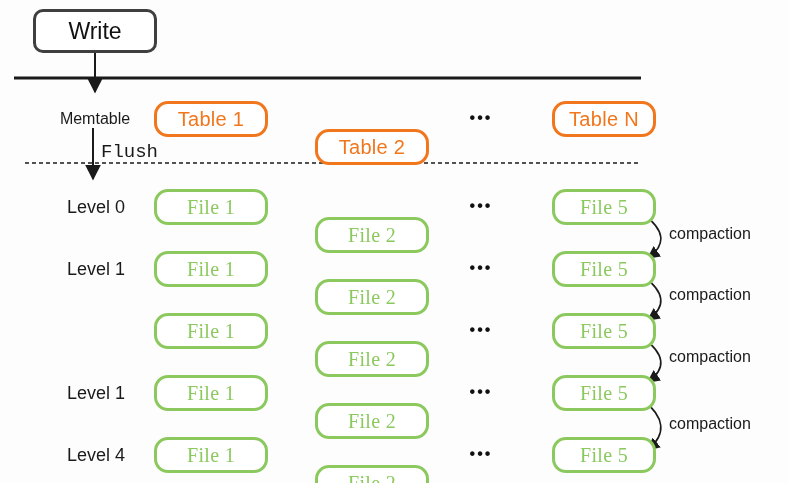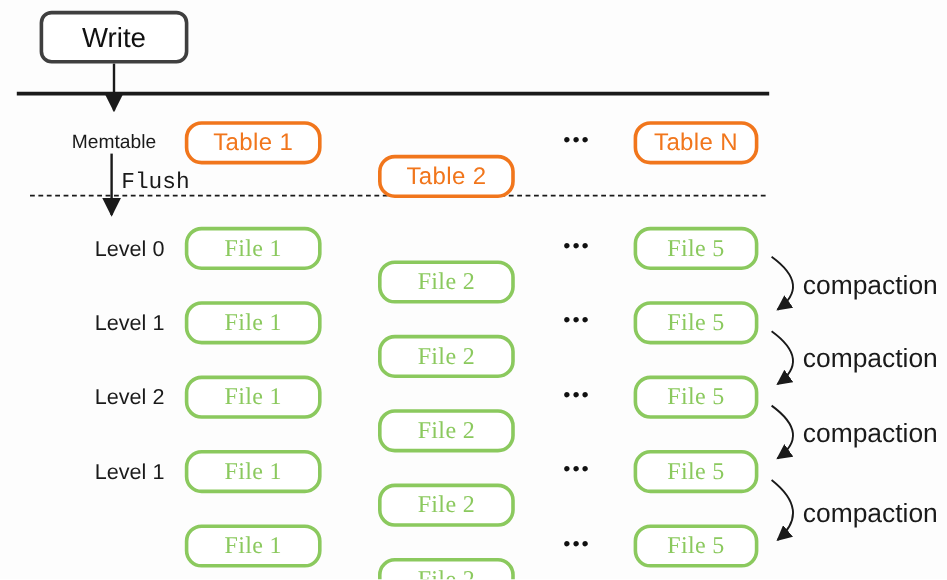--- a/index.html
+++ b/index.html
@@ -25,31 +25,31 @@
     font-size:20px; letter-spacing:.3px;
   }
   .box.orange{border-color:var(--orange); color:var(--orange);}
   .box.green {border-color:var(--green);  color:var(--green);font-family:Liberation Serif, serif;}
   .writebox{
     position:absolute; left:33px; top:9px; width:124px; height:44px;
     box-sizing:border-box; border:3px solid var(--dark); border-radius:10px;
     display:flex; align-items:center; justify-content:center;
     font-size:23px; color:#111; background:#fff;
   }
-  .c1{left:154px;} .c2{left:315px;margin-top:28px;} .c3{left:528px; width:104px;text-align:right;}
+  .c1{left:154px;} .c2{left:315px;margin-top:28px;} .c3{left:552px; width:104px;text-align:right;}
   .rowT{top:101px;} .r0{top:189px;} .r1{top:251px;} .r2{top:313px;} .r3{top:375px;} .r4{top:437px;}
 
   .lbl{position:absolute; color:#1a1a1a;}
   .memtable{left:33px; top:101px; width:124px; height:36px; line-height:36px;
             text-align:center; font-size:16px;}
   .flush{left:101px; top:141px; font-size:19px;font-family:Liberation Mono, monospace;}
-  .level{left:40px; width:97px; height:36px; line-height:36px; text-align:right; font-size:18px;}
+  .level{left:28px; width:97px; height:36px; line-height:36px; text-align:right; font-size:18px;}
   .dots{position:absolute; left:461px; width:40px; height:36px; line-height:33px;
         text-align:center; font-size:16px; font-weight:bold; color:#111; letter-spacing:2px;}
-  .compaction{left:669px; width:118px; height:20px; font-size:22px;}
+  .compaction{left:669px; width:118px; height:20px; font-size:16px;}
   .k0{top:225px;} .k1{top:286px;} .k2{top:348px;} .k3{top:415px;}
 </style>
 </head>
 <body>
 
 <div class="canvas">
 
   <svg class="overlay" viewBox="0 0 789 483">
     <defs>
       <marker id="arrowhead" viewBox="0 0 10 10" refX="9" refY="5" markerWidth="8" markerHeight="8" orient="auto-start-reverse">
@@ -83,32 +83,32 @@
   <div class="box green r0 c2">File 2</div>
   <div class="dots r0">•••</div>
   <div class="box green r0 c3">File 5</div>
 
   <div class="lbl level r1">Level 1</div>
   <div class="box green r1 c1">File 1</div>
   <div class="box green r1 c2">File 2</div>
   <div class="dots r1">•••</div>
   <div class="box green r1 c3">File 5</div>
 
-  <div class="lbl level r2">Level 2</div>
   <div class="box green r2 c1">File 1</div>
   <div class="box green r2 c2">File 2</div>
   <div class="dots r2">•••</div>
   <div class="box green r2 c3">File 5</div>
 
   <div class="lbl level r3">Level 1</div>
   <div class="box green r3 c1">File 1</div>
   <div class="box green r3 c2">File 2</div>
   <div class="dots r3">•••</div>
   <div class="box green r3 c3">File 5</div>
 
+  <div class="lbl level r4">Level 4</div>
   <div class="box green r4 c1">File 1</div>
   <div class="box green r4 c2">File 2</div>
   <div class="dots r4">•••</div>
   <div class="box green r4 c3">File 5</div>
 
   <div class="lbl compaction k0">compaction</div>
   <div class="lbl compaction k1">compaction</div>
   <div class="lbl compaction k2">compaction</div>
   <div class="lbl compaction k3">compaction</div>
 

